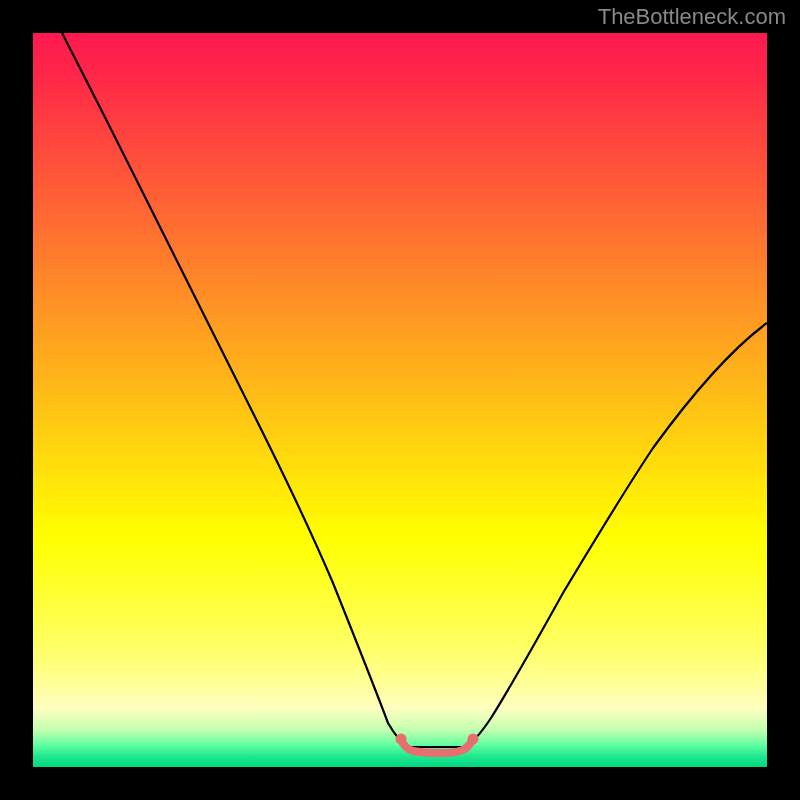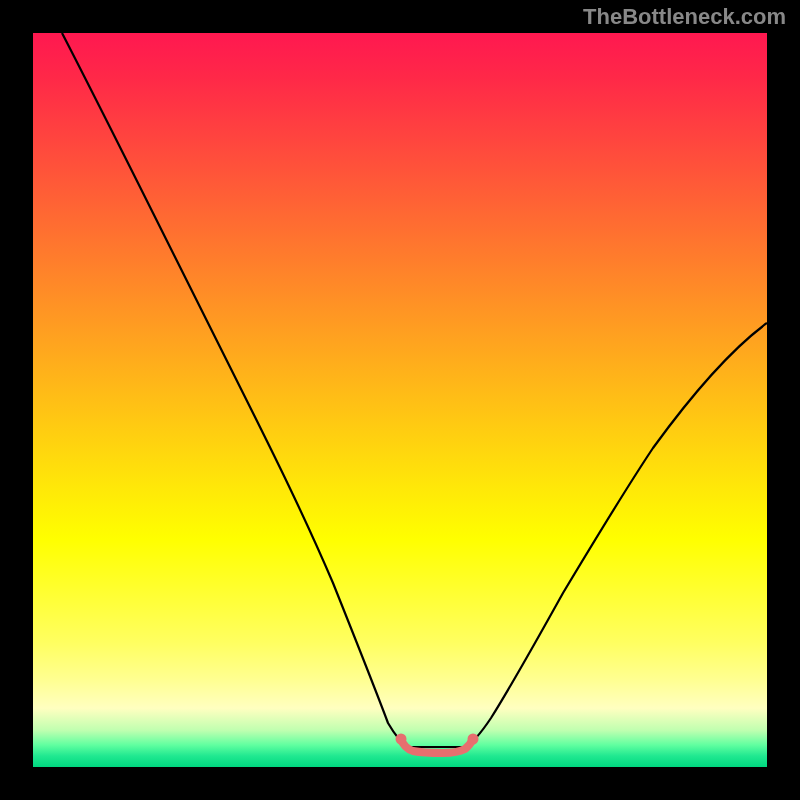--- a/index.html
+++ b/index.html
@@ -15,21 +15,21 @@
     height: 800px;
     background: #000;
     position: relative;
   }
   .watermark {
     position: absolute;
     top: 4px;
     right: 14px;
     color: #888;
     font-size: 22px;
-    font-weight: 700;
+    font-weight: 400;
     z-index: 10;
   }
   .plot-area {
     position: absolute;
     left: 33px;
     top: 33px;
     width: 734px;
     height: 734px;
     background: linear-gradient(to bottom,
       #ff1850 0%,

